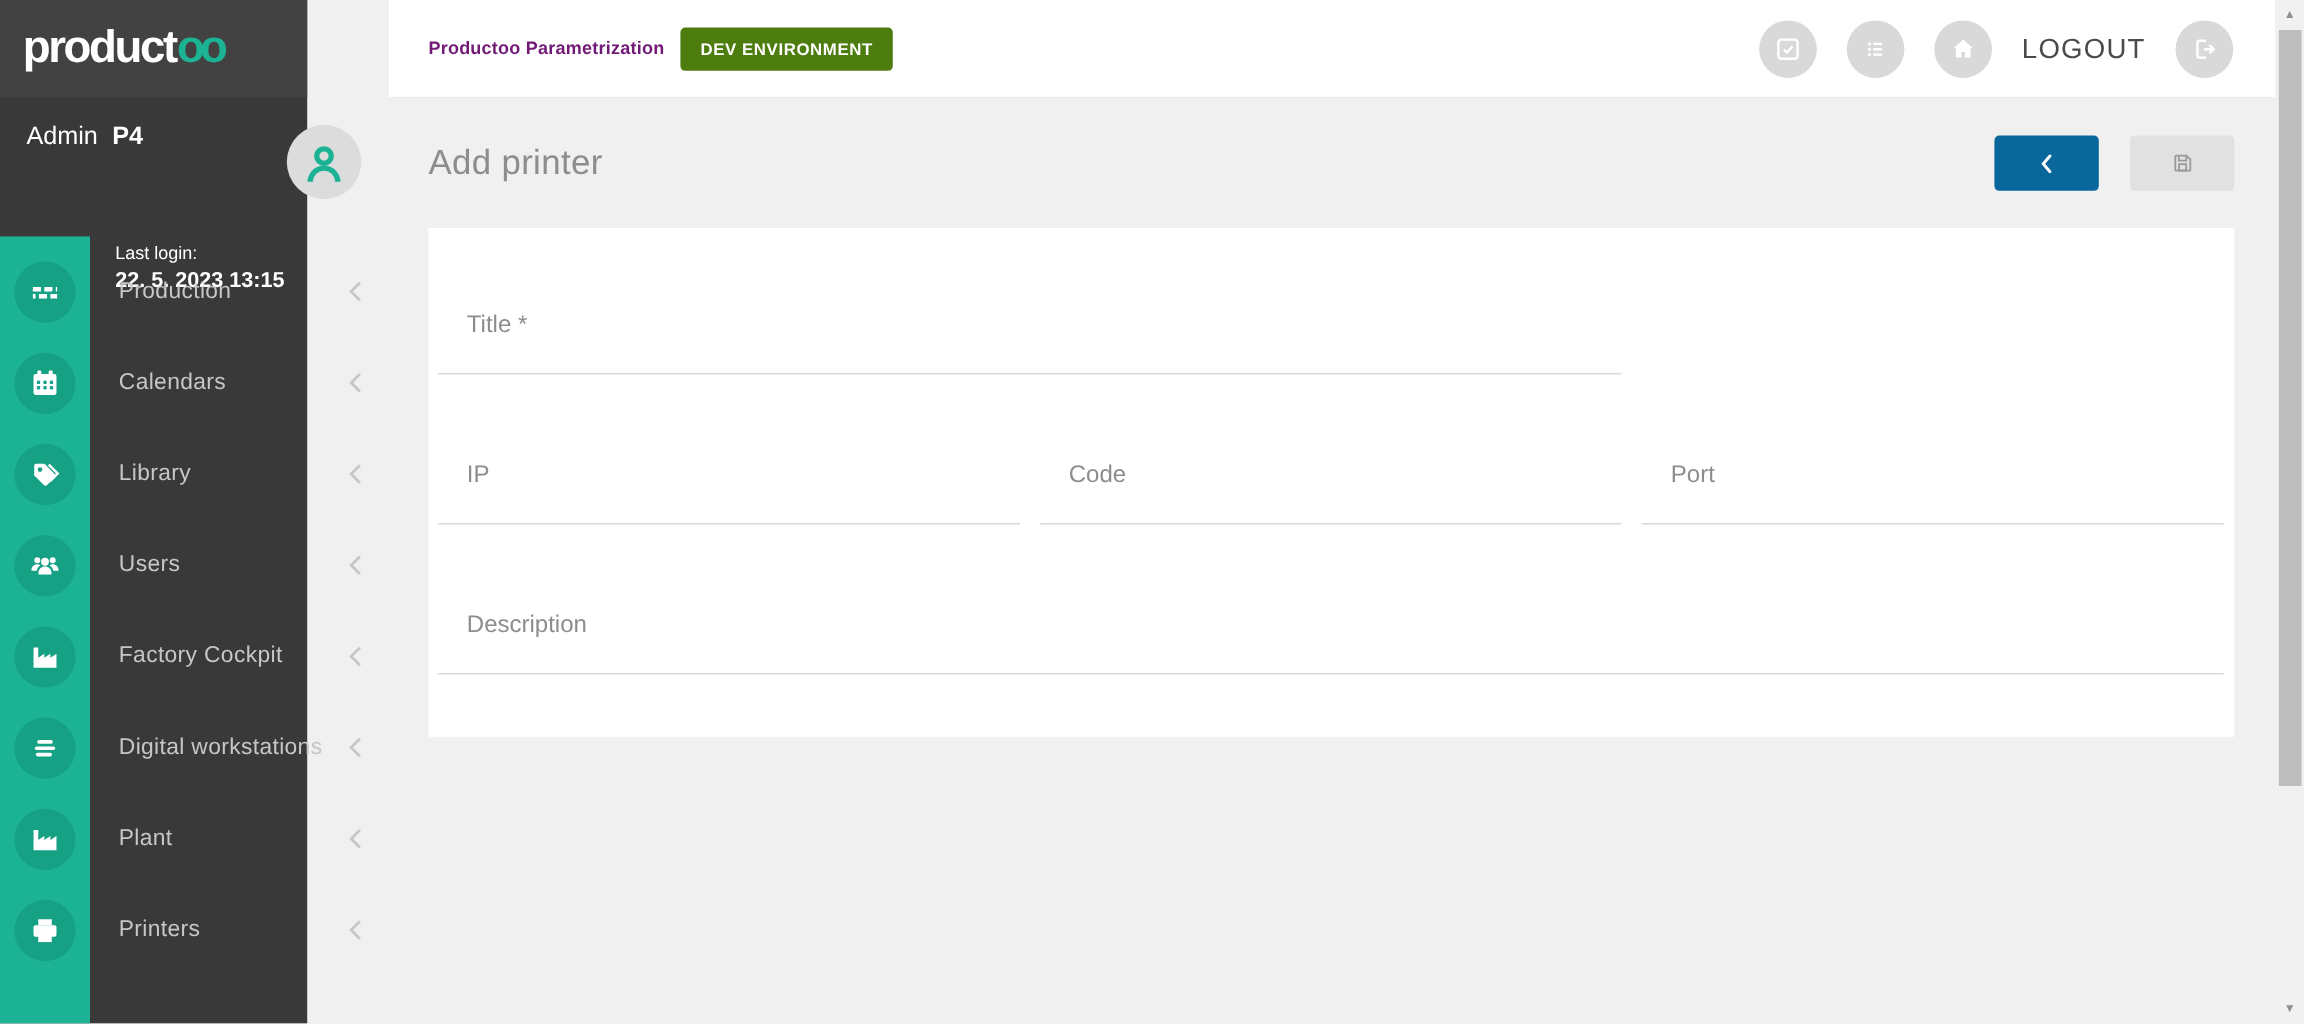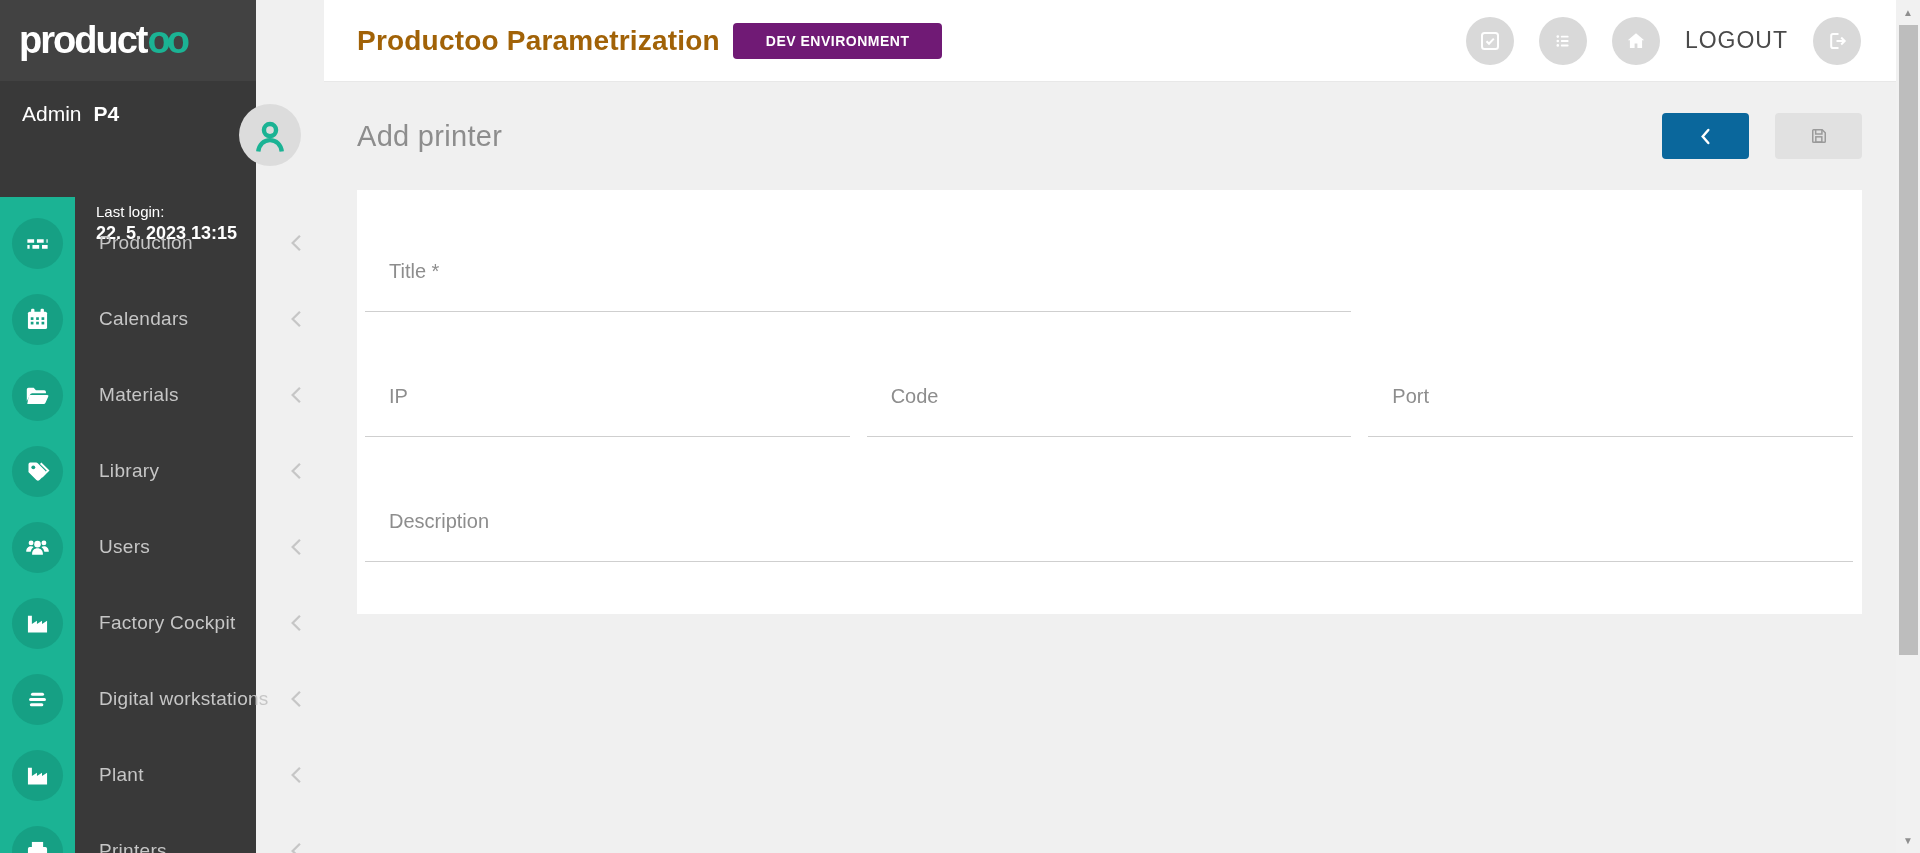--- a/index.html
+++ b/index.html
@@ -26,22 +26,22 @@
   .nav{position:absolute;left:0;top:197px;width:324px;height:656px;overflow:hidden;padding-top:8px;
        background:linear-gradient(90deg,var(--teal) 0,var(--teal) 75px,transparent 75px)}
   .nav-row{height:76px;display:flex;align-items:center;cursor:pointer}
   .nav-circle{flex:0 0 51px;width:51px;height:51px;margin-left:12px;border-radius:50%;background:var(--teal-dark);display:flex;align-items:center;justify-content:center}
   .nav-circle svg{width:27px;height:27px}
   .nav-label{margin-left:36px;font-size:19px;color:var(--label);letter-spacing:.3px}
   .nav-chevron{margin-left:auto;margin-right:22px;display:flex}
 
   
   .header{position:absolute;left:324px;top:0;width:1572px;height:82px;background:#fff;border-bottom:1px solid #e8e8e8;display:flex;align-items:center}
-  .app-title{margin-left:33px;font-size:28px;font-weight:700;color:#a16207;letter-spacing:.2px}
-  .env-badge{margin-left:13px;background:#701a75;color:#fff;font-size:14px;font-weight:700;letter-spacing:.5px;padding:10px 33px;border-radius:4px}
+  .app-title{margin-left:33px;font-size:15px;font-weight:700;color:#701a75;letter-spacing:.2px}
+  .env-badge{margin-left:13px;background:#4d7c0f;color:#fff;font-size:14px;font-weight:700;letter-spacing:.5px;padding:10px 17px;border-radius:4px}
   .header-right{margin-left:auto;margin-right:35px;display:flex;align-items:center;gap:25px}
   .hdr-circle{width:48px;height:48px;border-radius:50%;background:#d9d9d9;display:flex;align-items:center;justify-content:center;cursor:pointer}
   .hdr-circle svg{width:24px;height:24px}
   .logout{font-size:23px;color:#4a4a4a;letter-spacing:1px;cursor:pointer}
 
   
   .main{position:absolute;left:324px;top:82px;width:1572px;height:771px;background:var(--content)}
   .page-head{height:108px;display:flex;align-items:center;padding:0 34px 0 33px}
   .page-title{font-size:29px;font-weight:300;color:var(--gray-text);letter-spacing:.3px}
   .head-btns{margin-left:auto;display:flex;gap:26px}
@@ -123,34 +123,20 @@
           </svg>
       </span>
       <span class="nav-label">Calendars</span>
       <span class="nav-chevron">
           <svg width="12" height="18" viewBox="0 0 10 16" fill="none">
             <path d="M8.5 1.5 2 8l6.5 6.5" stroke="#c6c6c6" stroke-width="2"></path>
           </svg>
         </span>
     </div>
 
-    <div class="nav-row">
-      <span class="nav-circle">
-        <svg viewBox="0 0 24 24" fill="#fff">
-            <path d="M2.5 6.5A1.5 1.5 0 0 1 4 5h4.6l2 2.3H18a1.5 1.5 0 0 1 1.5 1.5v1.2H7.3a2.3 2.3 0 0 0-2.1 1.5L2.5 17z"></path>
-            <path d="M4.3 12.3a1.3 1.3 0 0 1 1.2-.8h15.2a1 1 0 0 1 .9 1.4l-2.6 5.7a1.5 1.5 0 0 1-1.4.9H2.9z"></path>
-          </svg>
-      </span>
-      <span class="nav-label">Materials</span>
-      <span class="nav-chevron">
-          <svg width="12" height="18" viewBox="0 0 10 16" fill="none">
-            <path d="M8.5 1.5 2 8l6.5 6.5" stroke="#c6c6c6" stroke-width="2"></path>
-          </svg>
-        </span>
-    </div>
 
     <div class="nav-row">
       <span class="nav-circle">
         <svg viewBox="0 0 24 24">
             <path d="M4 5.5A1.5 1.5 0 0 1 5.5 4h5.3a2 2 0 0 1 1.4.6l6.9 6.9a2 2 0 0 1 0 2.8l-5.3 5.3a2 2 0 0 1-2.8 0l-6.9-6.9A2 2 0 0 1 4 11.3z" fill="#fff"></path>
             <circle cx="8.3" cy="8.3" r="1.7" fill="#16a084"></circle>
             <path d="M14.8 4.6l6.6 6.6-5.6 5.6" stroke="#fff" stroke-width="1.8" fill="none"></path>
           </svg>
       </span>
       <span class="nav-label">Library</span>

